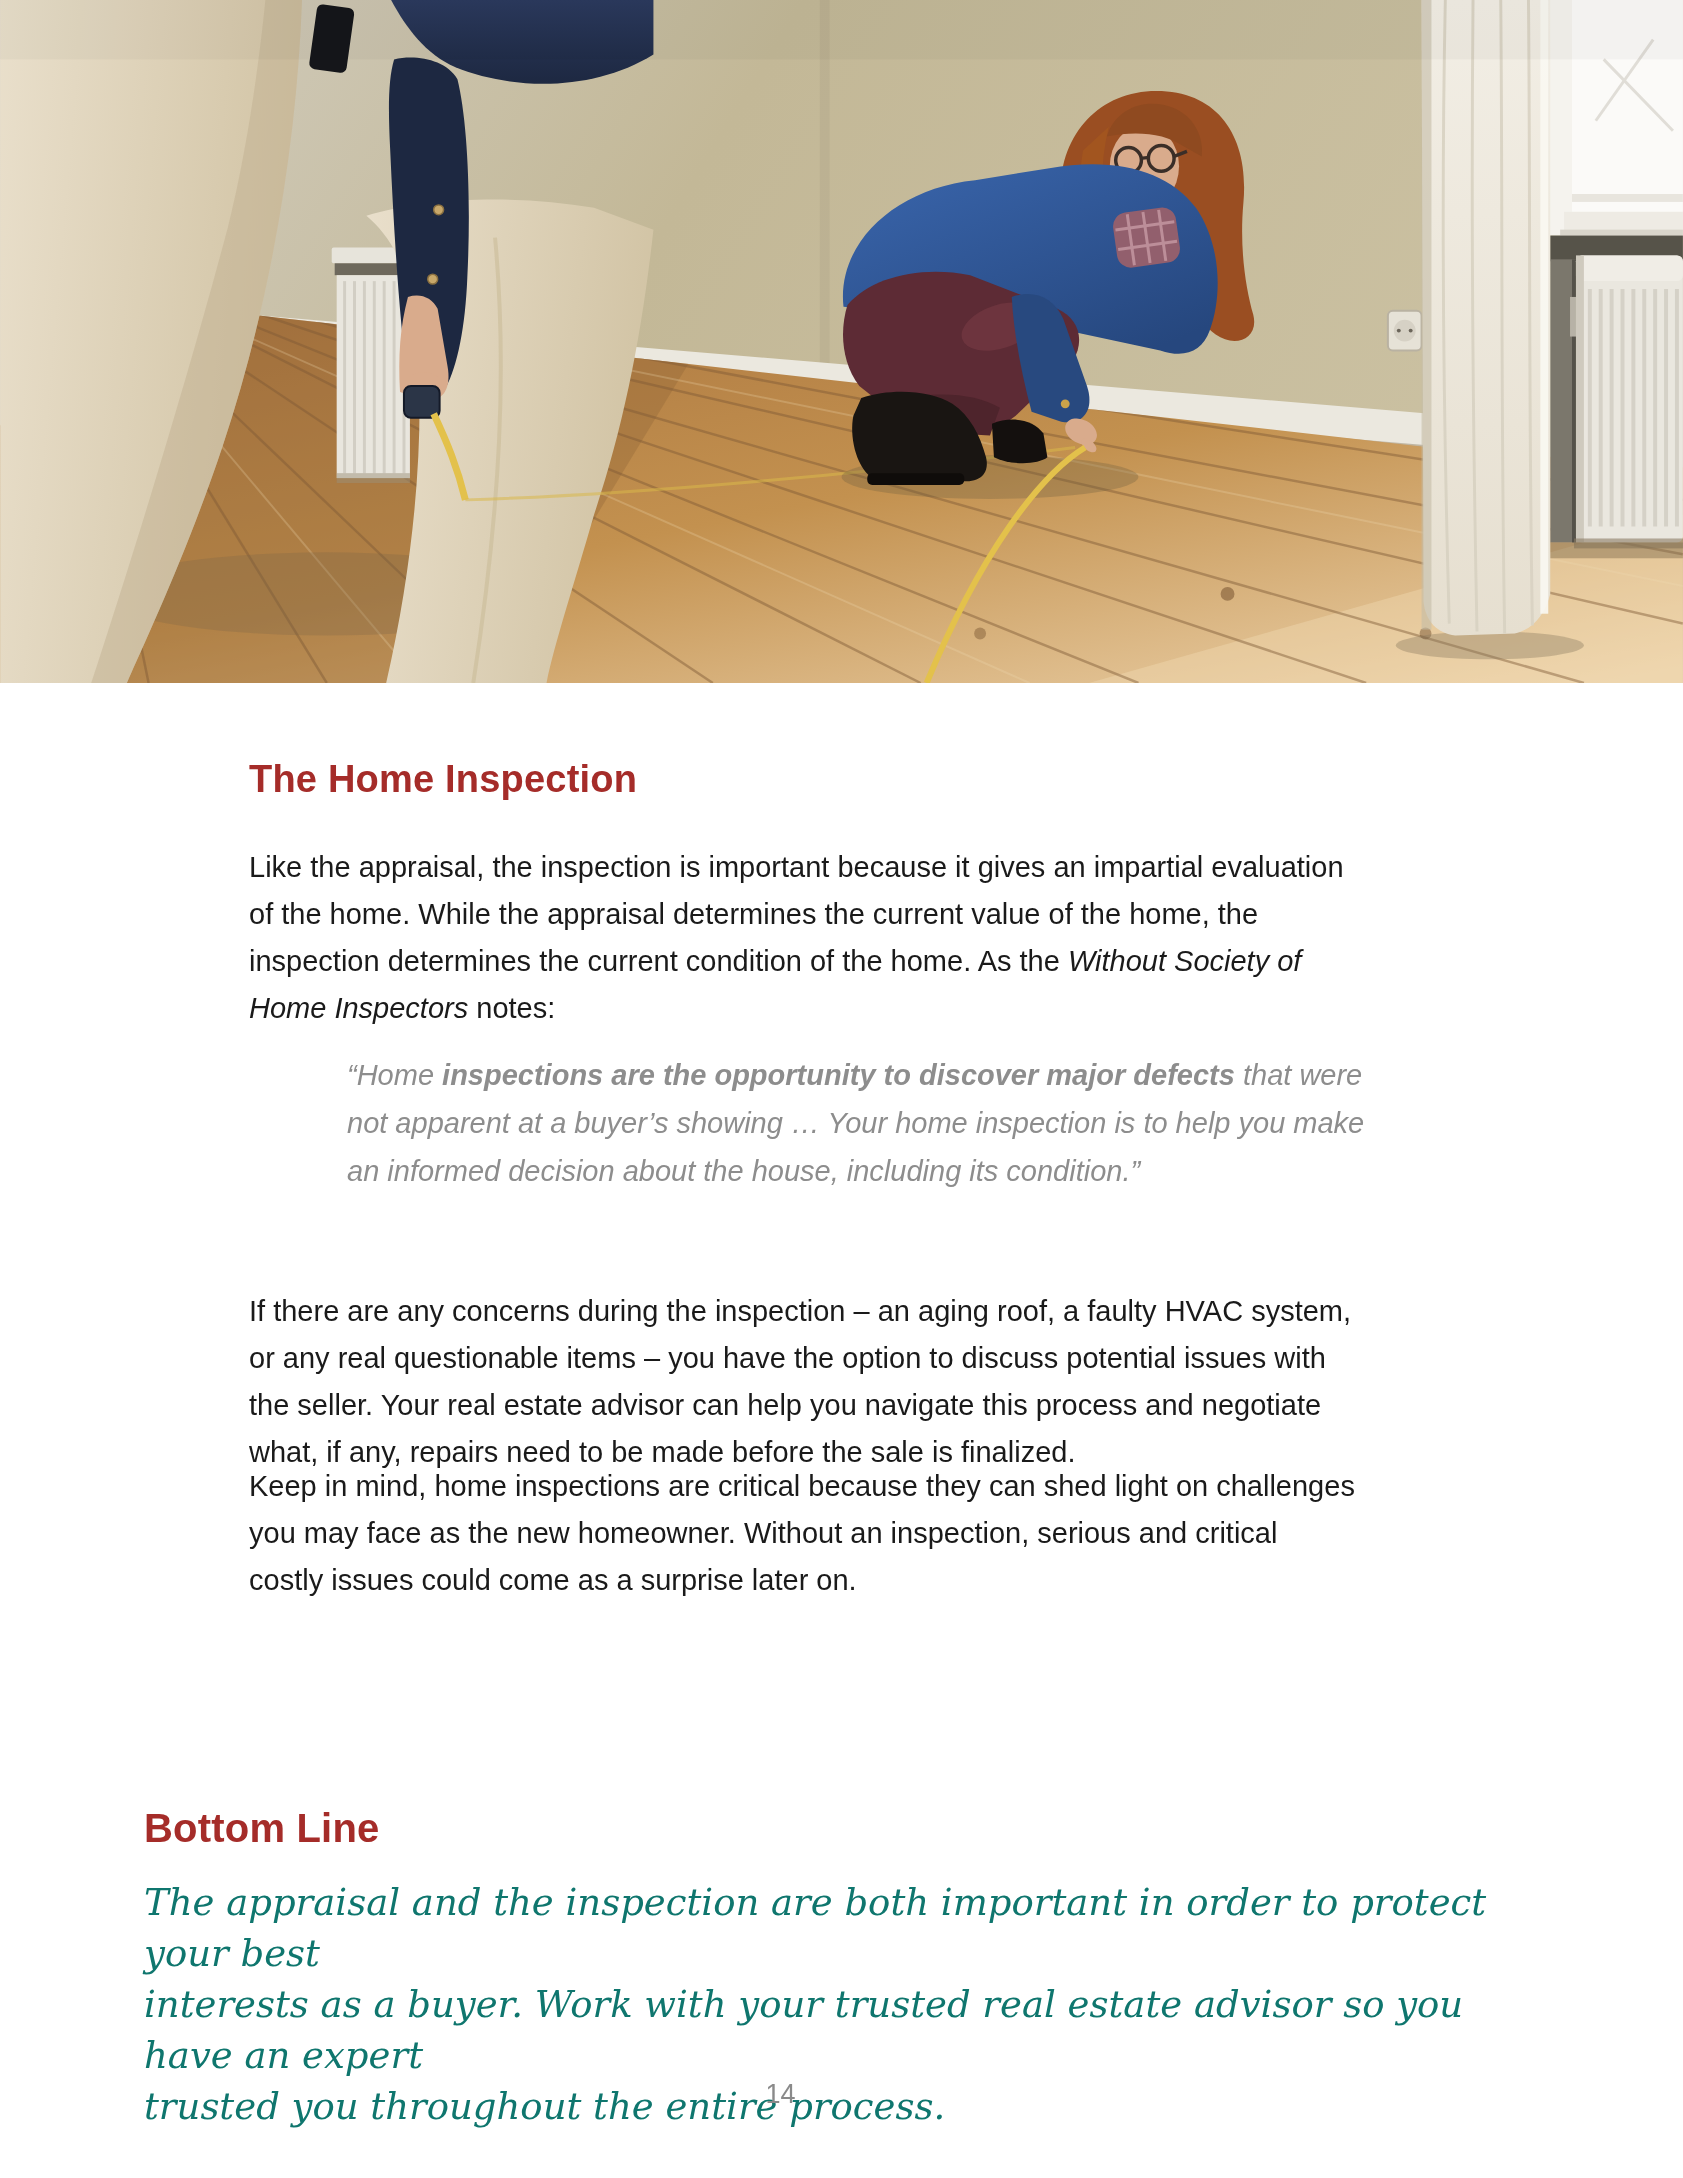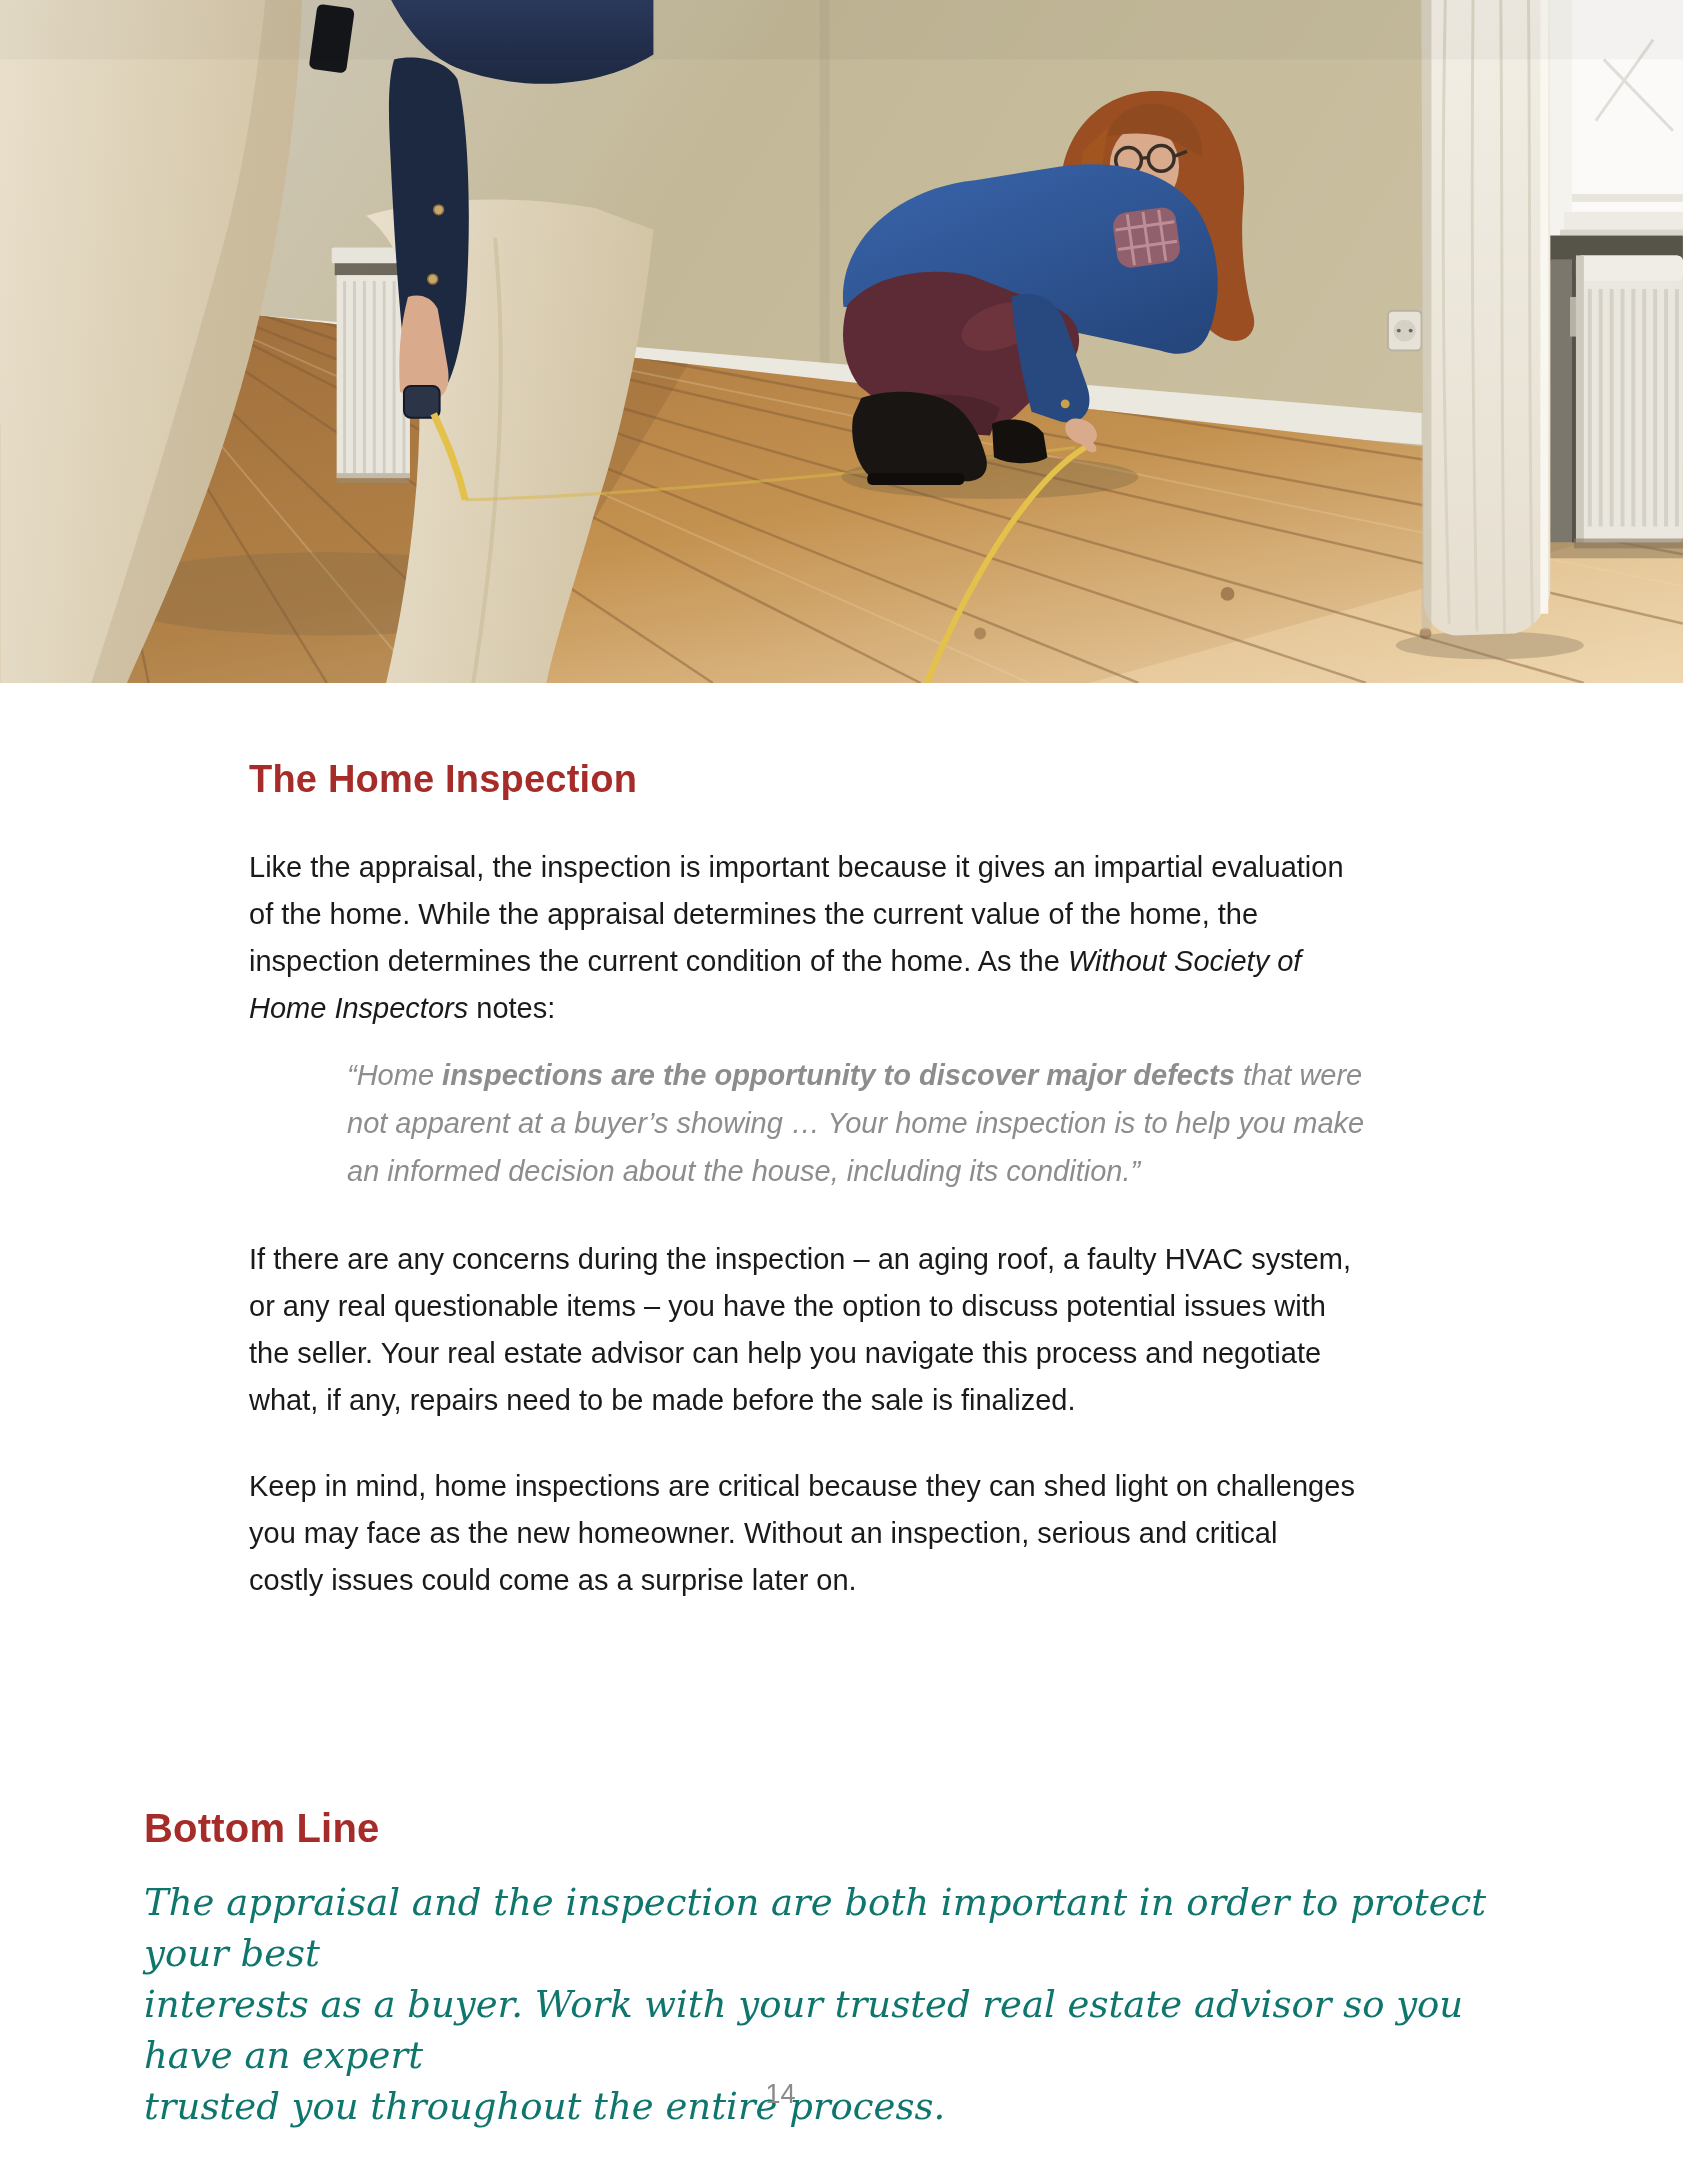--- a/index.html
+++ b/index.html
@@ -262,21 +262,21 @@
     <span class="ln"><span>inspection determines the current condition of the home. As the </span><i>Without Society of</i></span>
     <span class="ln"><i>Home Inspectors</i><span> notes:</span></span>
   </div>
 
   <div class="quote">
     <span class="ln"><span>“Home </span><b>inspections are the opportunity to discover major defects</b><span> that were</span></span>
     <span class="ln"><span>not apparent at a buyer’s showing … Your home inspection is to help you make</span></span>
     <span class="ln"><span>an informed decision about the house, including its condition.”</span></span>
   </div>
 
-  <div class="para" style="left:249px; top:1236px; width:1228px;">
+  <div class="para" style="left:249px; top:1288px; width:1228px;">
     <span class="ln"><span>If there are any concerns during the inspection – an aging roof, a faulty HVAC system,</span></span>
     <span class="ln"><span>or any real questionable items – you have the option to discuss potential issues with</span></span>
     <span class="ln"><span>the seller. Your real estate advisor can help you navigate this process and negotiate</span></span>
     <span class="ln"><span>what, if any, repairs need to be made before the sale is finalized.</span></span>
   </div>
 
   <div class="para" style="left:249px; top:1463px; width:1228px;">
     <span class="ln"><span>Keep in mind, home inspections are critical because they can shed light on challenges</span></span>
     <span class="ln"><span>you may face as the new homeowner. Without an inspection, serious and critical</span></span>
     <span class="ln"><span>costly issues could come as a surprise later on.</span></span>

